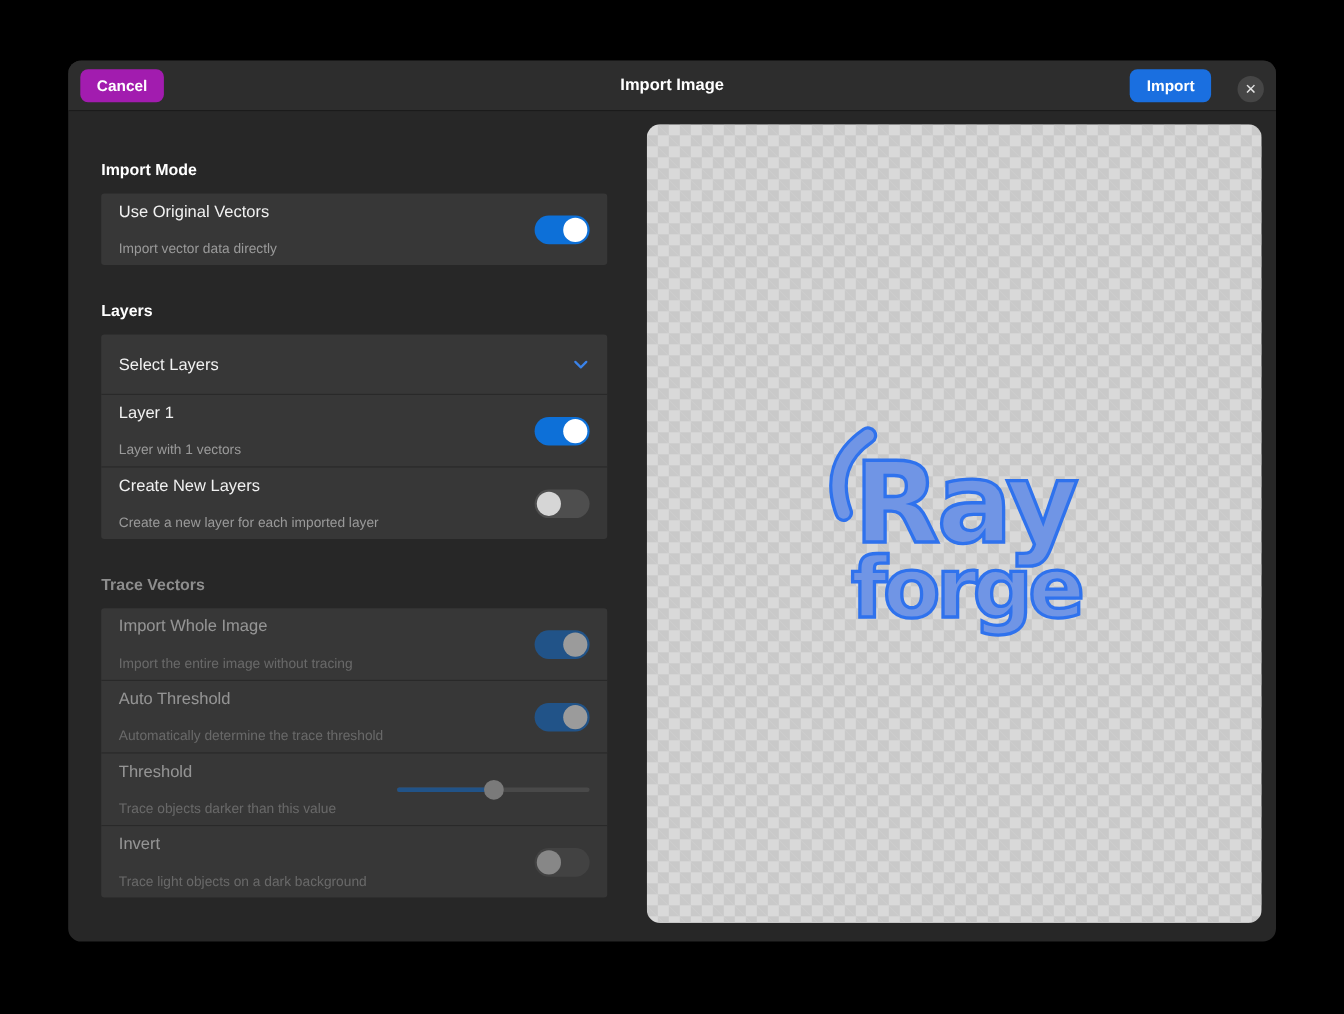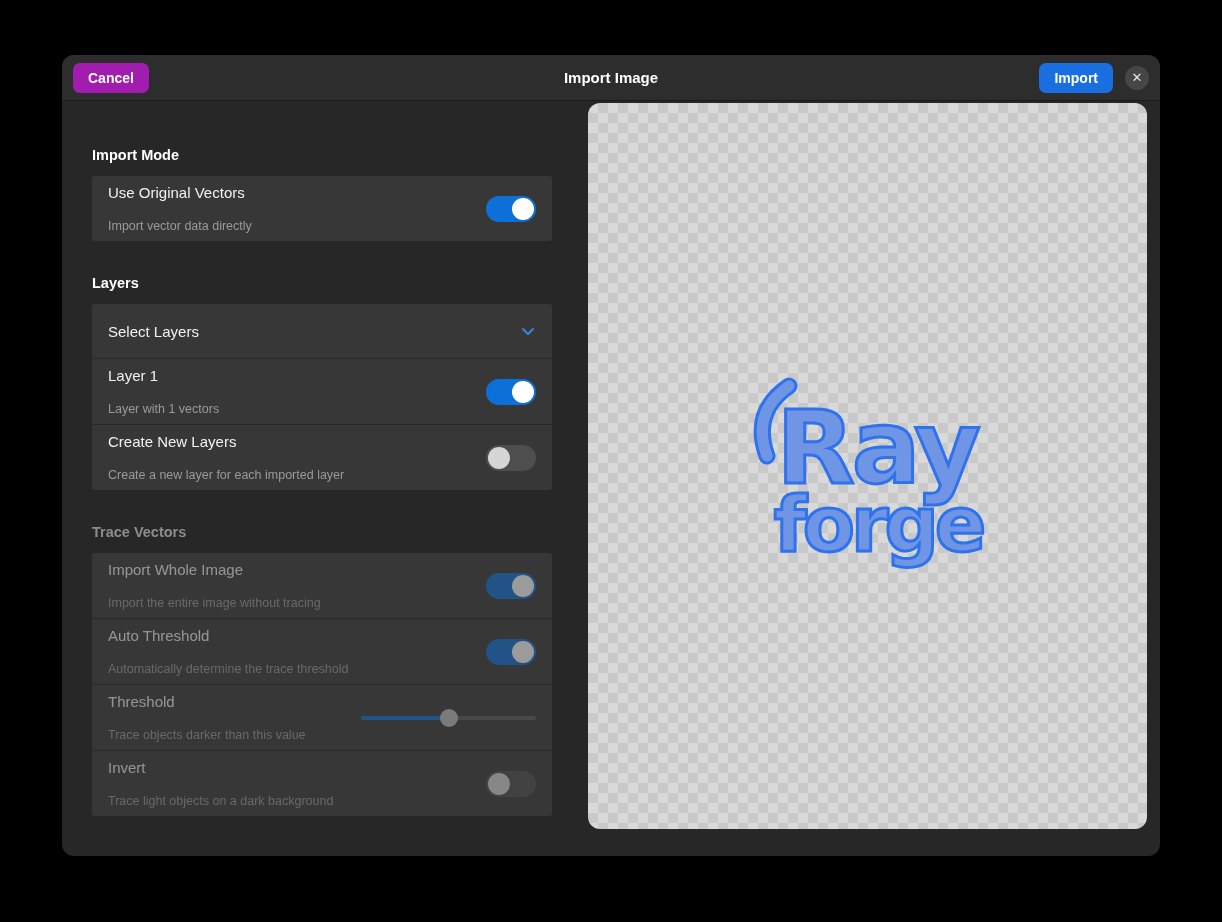--- a/index.html
+++ b/index.html
@@ -7,21 +7,21 @@
   .stage{position:relative;width:1222px;height:922px;background:#000;}
   .dialog{position:absolute;left:62px;top:55px;width:1098px;height:801px;background:#272727;
     border-radius:12px;overflow:hidden;box-shadow:0 8px 30px rgba(0,0,0,.6);}
   
   .headerbar{position:relative;height:46px;background:#2d2d2d;border-bottom:1px solid #1b1b1b;
     display:flex;align-items:center;padding:0 11px;box-sizing:border-box;}
   .hb-title{position:absolute;left:0;right:0;text-align:center;font-weight:bold;font-size:15px;color:#ffffff;pointer-events:none;}
   .btn{border:none;border-radius:7px;padding:7px 15px;font-weight:bold;font-size:14px;cursor:pointer;z-index:2;
     font-family:inherit;}
   .btn-cancel{background:#a21caf;color:#ffffff;}
-  .hb-right{margin-left:auto;display:flex;align-items:center;gap:12px;z-index:2;}
+  .hb-right{margin-left:auto;display:flex;align-items:flex-end;gap:24px;z-index:2;}
   .btn-import{color:#ffffff;}
   .btn-close{width:24px;height:24px;border-radius:50%;background:#464646;color:#e6e6e6;border:none;
     display:flex;align-items:center;justify-content:center;font-size:13px;line-height:1;cursor:pointer;padding:0;}
   
   .content{position:relative;height:754px;}
   .pane{position:absolute;left:30px;top:0;width:460px;}
   .section-label{font-size:14.5px;font-weight:bold;color:#ffffff;}
   .section-label.dim-label{color:#8d8d8d;}
   .ml-first{margin-top:46px;}
   .ml-next{margin-top:34px;}
@@ -40,21 +40,21 @@
   .switch.off{background:#4e4e4e;}
   .switch.off .knob{left:2px;background:#d6d6d6;}
   
   .chevron{flex:none;width:16px;height:16px;display:flex;align-items:center;justify-content:center;}
   
   .slider{position:relative;flex:none;width:175px;height:18px;cursor:pointer;}
   .slider-track{position:absolute;left:0;right:0;top:7px;height:4px;border-radius:2px;background:#5c5c5c;}
   .slider-fill{position:absolute;left:0;top:7px;height:4px;border-radius:2px;background:#0d70d8;}
   .slider-knob{position:absolute;top:0;width:18px;height:18px;border-radius:50%;background:#bcbcbc;}
   
-  .preview{position:absolute;left:526px;top:2px;width:559px;height:726px;border-radius:12px;overflow:hidden;
+  .preview{position:absolute;left:526px;top:12px;width:559px;height:726px;border-radius:12px;overflow:hidden;
     background-color:#d9d9d9;
     background-image:
       linear-gradient(45deg,#c9c9c9 25%,transparent 25%,transparent 75%,#c9c9c9 75%),
       linear-gradient(45deg,#c9c9c9 25%,transparent 25%,transparent 75%,#c9c9c9 75%);
     background-size:20px 20px;
     background-position:0 0,10px 10px;}
   .preview svg{position:absolute;left:0;top:0;width:100%;height:100%;}
 </style>
 </head>
 <body>

